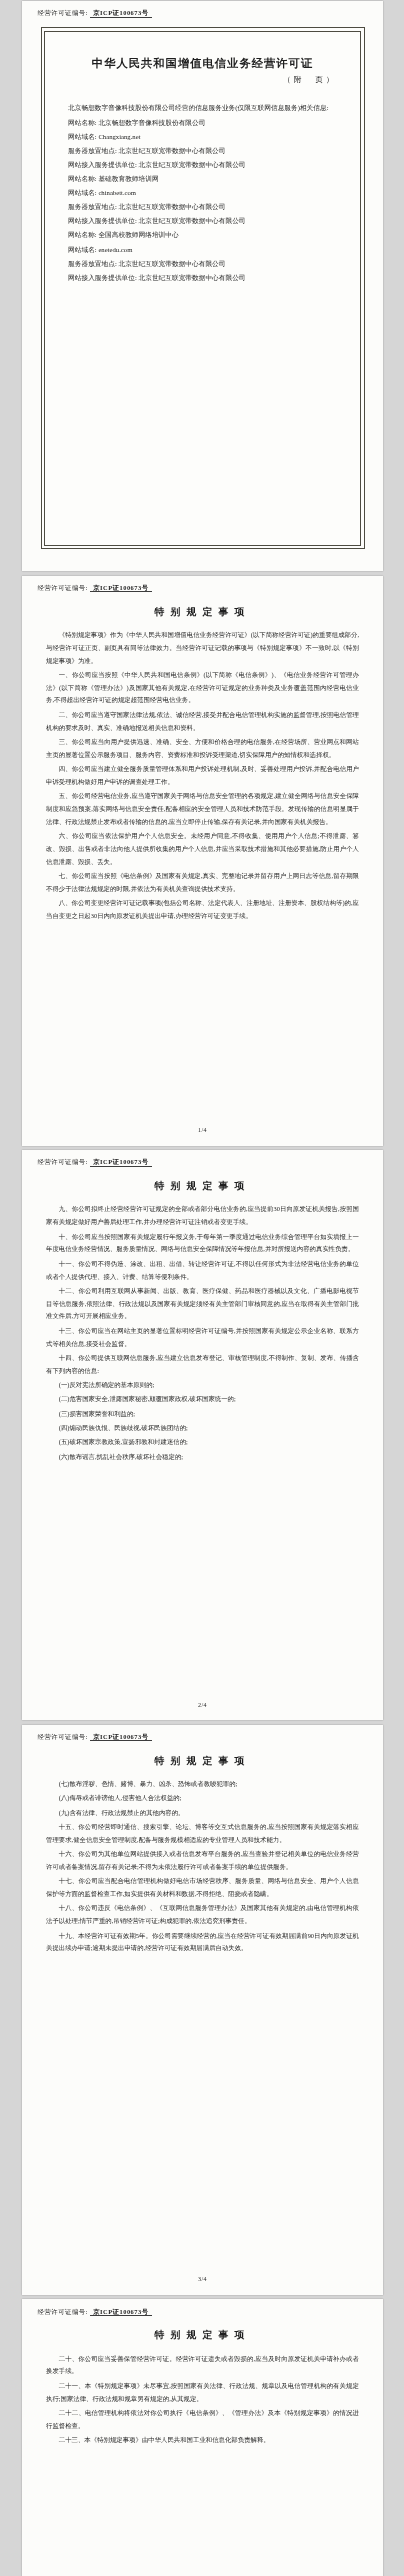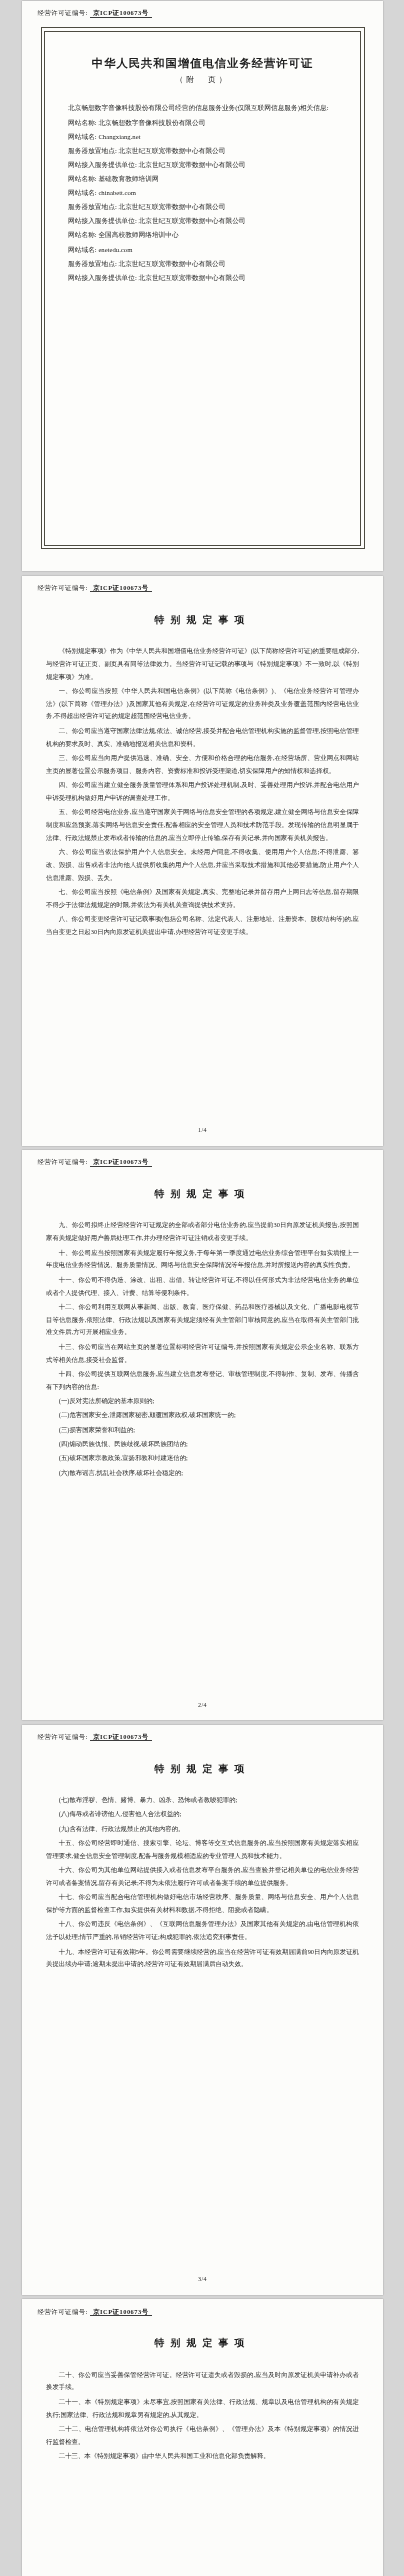--- a/index.html
+++ b/index.html
@@ -48,21 +48,21 @@
     padding: 17.5px 23px;
   }
   .cert-title {
     text-align: center;
     font-size: 11.3px;
     font-weight: bold;
     letter-spacing: 1px;
     margin: 7.2px 0 4.1px 0;
   }
   .cert-subtitle {
-    text-align: center;
+    text-align: right;
     font-size: 7.7px;
     letter-spacing: 3.1px;
     margin: 0 0 15.5px 0;
   }
   .cert-intro {
     font-size: 6.7px;
     line-height: 2.1;
     text-align: justify;
     margin: 0 0 1px 0;
   }
@@ -72,21 +72,21 @@
     text-align: justify;
   }
   .cert-label { }
   .cert-value { }
   
   .prov-title {
     text-align: center;
     font-size: 9.8px;
     font-weight: bold;
     letter-spacing: 6.2px;
-    margin: 8px;
+    margin: 0;
     padding: 30px 0 10.3px 0;
   }
   .prov-body {
     margin: 0 24px;
     font-size: 6.4px;
     line-height: 2.0;
     text-align: justify;
   }
   .prov-body p {
     margin: 0 0 1.5px 0;

